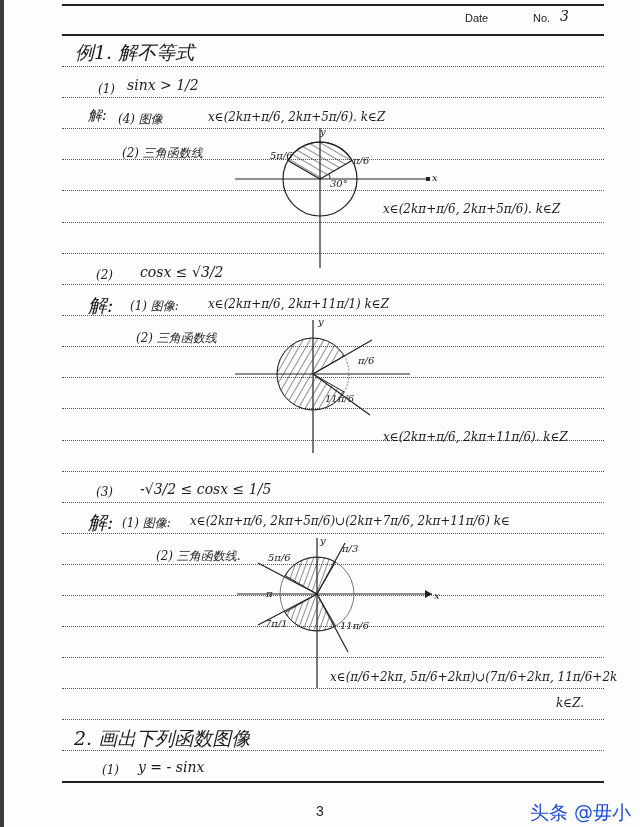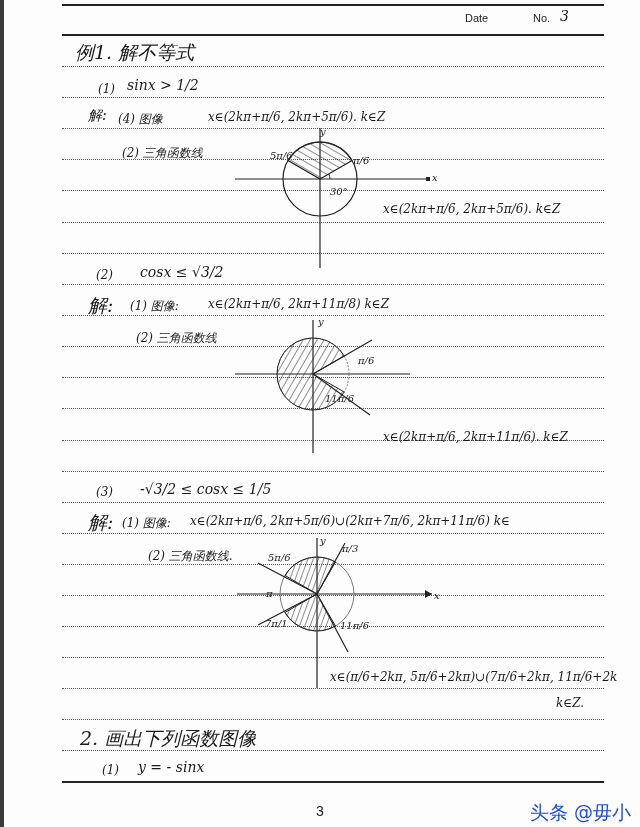--- a/index.html
+++ b/index.html
@@ -61,59 +61,59 @@
 
 <span class="hw h2" style="left:88px;top:107px">解:</span>
 <span class="hw h3" style="left:118px;top:111px">(4) 图像</span>
 <span class="hw h3" style="left:208px;top:110px">x∈(2kπ+π/6, 2kπ+5π/6). k∈Z</span>
 
 <span class="hw h3" style="left:122px;top:145px">(2) 三角函数线</span>
 <span class="hw h3" style="left:383px;top:202px">x∈(2kπ+π/6, 2kπ+5π/6). k∈Z</span>
 
 <span class="hw sm" style="left:270px;top:150px">5π/6</span>
 <span class="hw sm" style="left:353px;top:155px">π/6</span>
-<span class="hw sm" style="left:330px;top:186px">30°</span>
+<span class="hw sm" style="left:330px;top:178px">30°</span>
 <span class="hw sm" style="left:432px;top:172px">x</span>
 <span class="hw sm" style="left:320px;top:126px">y</span>
 
 <span class="hw h3" style="left:96px;top:268px">(2)</span>
 <span class="hw h2" style="left:140px;top:264px">cosx ≤ √3/2</span>
 
 <span class="hw h1" style="left:88px;top:293px">解:</span>
 <span class="hw h3" style="left:130px;top:298px">(1) 图像:</span>
-<span class="hw h3" style="left:208px;top:297px">x∈(2kπ+π/6, 2kπ+11π/8)   k∈Z</span>
+<span class="hw h3" style="left:208px;top:297px">x∈(2kπ+π/6, 2kπ+11π/1)   k∈Z</span>
 
 <span class="hw h3" style="left:136px;top:330px">(2) 三角函数线</span>
 <span class="hw h3" style="left:383px;top:430px">x∈(2kπ+π/6, 2kπ+11π/6). k∈Z</span>
 
 <span class="hw sm" style="left:358px;top:355px">π/6</span>
 <span class="hw sm" style="left:325px;top:393px">11π/6</span>
 <span class="hw sm" style="left:318px;top:316px">y</span>
 
 <span class="hw h3" style="left:96px;top:485px">(3)</span>
 <span class="hw h2" style="left:140px;top:481px">-√3/2 ≤ cosx ≤ 1/5</span>
 
 <span class="hw h1" style="left:88px;top:510px">解:</span>
 <span class="hw h3" style="left:122px;top:515px">(1) 图像:</span>
 <span class="hw h3" style="left:190px;top:514px">x∈(2kπ+π/6, 2kπ+5π/6)∪(2kπ+7π/6, 2kπ+11π/6) k∈</span>
 
-<span class="hw h3" style="left:148px;top:548px">(2) 三角函数线.</span>
+<span class="hw h3" style="left:156px;top:548px">(2) 三角函数线.</span>
 
 <span class="hw sm" style="left:268px;top:552px">5π/6</span>
 <span class="hw sm" style="left:342px;top:543px">π/3</span>
 <span class="hw sm" style="left:265px;top:618px">7π/1</span>
 <span class="hw sm" style="left:340px;top:620px">11π/6</span>
 <span class="hw sm" style="left:266px;top:588px">π</span>
 <span class="hw sm" style="left:434px;top:590px">x</span>
 <span class="hw sm" style="left:320px;top:535px">y</span>
 
 <span class="hw h3" style="left:330px;top:670px">x∈(π/6+2kπ, 5π/6+2kπ)∪(7π/6+2kπ, 11π/6+2k</span>
 <span class="hw h3" style="left:556px;top:696px">k∈Z.</span>
 
-<span class="hw h1" style="left:80px;top:726px">2. 画出下列函数图像</span>
+<span class="hw h1" style="left:74px;top:726px">2. 画出下列函数图像</span>
 <span class="hw h3" style="left:102px;top:763px">(1)</span>
 <span class="hw h2" style="left:138px;top:759px">y = - sinx</span>
 
 <span class="pageno">3</span>
 <span class="wm">头条 @毋小飞</span>
 
 <svg width="640" height="827">
   <defs>
     <pattern id="hatch1" patternUnits="userSpaceOnUse" width="6" height="6" patternTransform="rotate(-60)">
       <line x1="0" y1="0" x2="0" y2="6" stroke="#222" stroke-width="1"></line>

